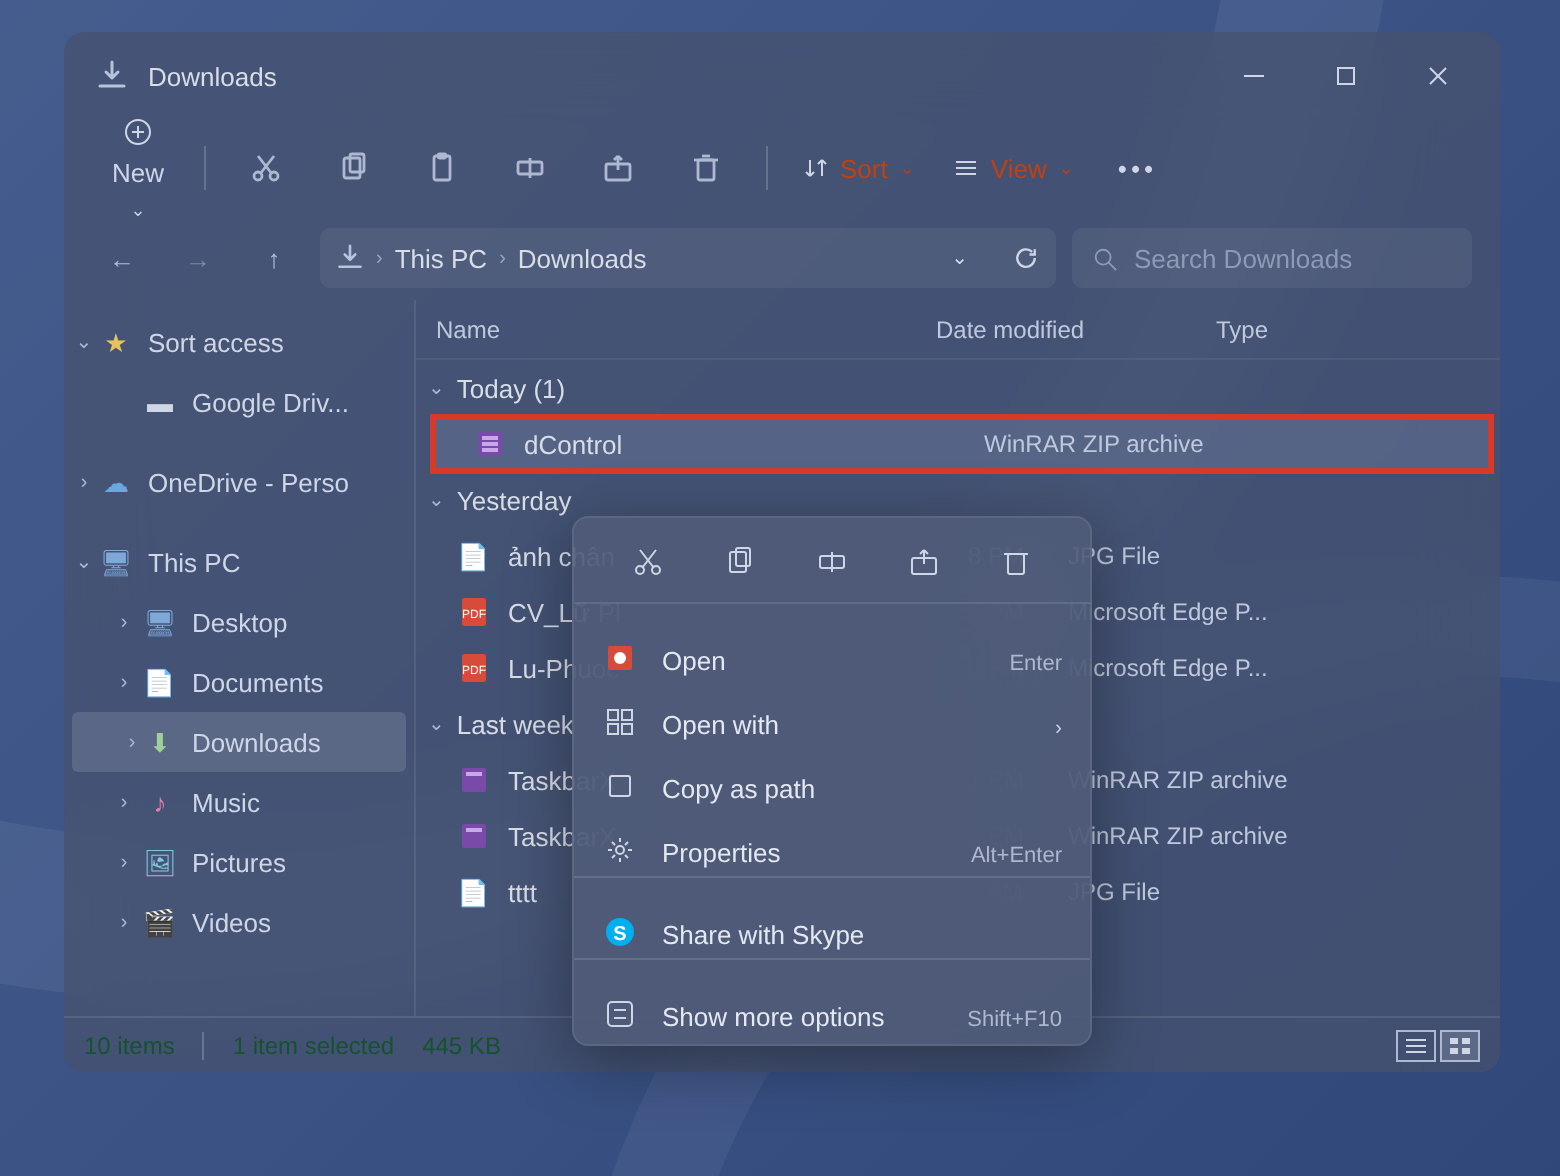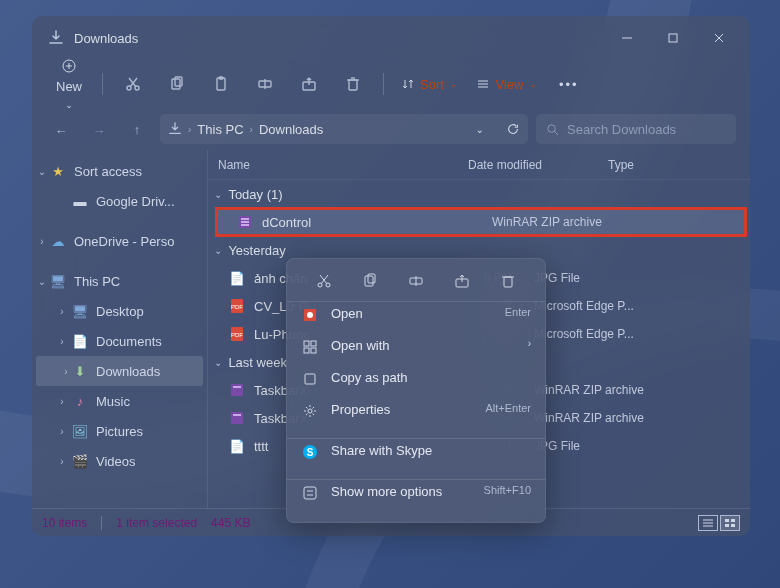--- a/index.html
+++ b/index.html
@@ -99,42 +99,42 @@
     display: flex; align-items: center; height: 28px; padding-left: 20px; color: #d8dde6;
   }
   .row.sel { background: rgba(100,115,150,0.55); }
   .row-icon { width: 18px; height: 18px; margin-right: 8px; display: flex; align-items: center; justify-content: center; }
   .row-name { flex: 0 0 230px; white-space: nowrap; overflow: hidden; text-overflow: ellipsis; }
   .row-date { flex: 0 0 140px; font-size: 12px; color: #c0c8dc; }
   .row-type { flex: 1; font-size: 12px; color: #c0c8dc; white-space: nowrap; overflow: hidden; text-overflow: ellipsis; }
   .highlight-red { outline: 3px solid #d83a2a; outline-offset: -2px; }
   .statusbar {
     height: 28px; display: flex; align-items: center; padding: 0 10px; gap: 14px;
-    border-top: 1px solid rgba(255,255,255,0.1); font-size: 12px; color: #701a75;
+    border-top: 1px solid rgba(255,255,255,0.1); font-size: 12px; color: #14532d;
   }
   .status-sep { width: 1px; height: 14px; background: rgba(255,255,255,0.2); }
   .status-spacer { flex: 1; }
   .view-toggle { display: flex; gap: 2px; }
   .view-toggle div {
     width: 20px; height: 16px; border: 1px solid #aeb8d0; display: flex; align-items: center; justify-content: center;
   }
   .context-menu {
     position: absolute; left: 286px; top: 258px; width: 260px;
     background: rgba(80,92,120,0.85); border-radius: 8px;
     backdrop-filter: blur(30px); -webkit-backdrop-filter: blur(30px);
     padding: 6px 0; box-shadow: 0 8px 32px rgba(0,0,0,0.35);
     border: 1px solid rgba(255,255,255,0.08);
   }
   .ctx-icons-row {
     display: flex; justify-content: space-around; padding: 4px 14px 8px;
     border-bottom: 1px solid rgba(255,255,255,0.1); margin-bottom: 4px;
   }
   .ctx-icons-row div { width: 30px; height: 24px; display: flex; align-items: center; justify-content: center; }
   .ctx-item {
-    display: flex; align-items: flex-start; height: 32px; padding: 0 14px; gap: 12px; color: #e4e8f2;
+    display: flex; align-items: flex-end; height: 32px; padding: 0 14px; gap: 12px; color: #e4e8f2;
   }
   .ctx-item.highlight { background: rgba(120,135,170,0.55); }
   .ctx-icon { width: 18px; height: 18px; display: flex; align-items: center; justify-content: center; }
   .ctx-label { flex: 1; font-size: 13px; }
   .ctx-shortcut { font-size: 11px; color: #aeb8d0; }
   .ctx-arrow { font-size: 10px; color: #cfd6e6; }
   .ctx-sep { height: 1px; background: rgba(255,255,255,0.12); margin: 4px 0; }
   svg { display: block; }
 </style>
 </head>

